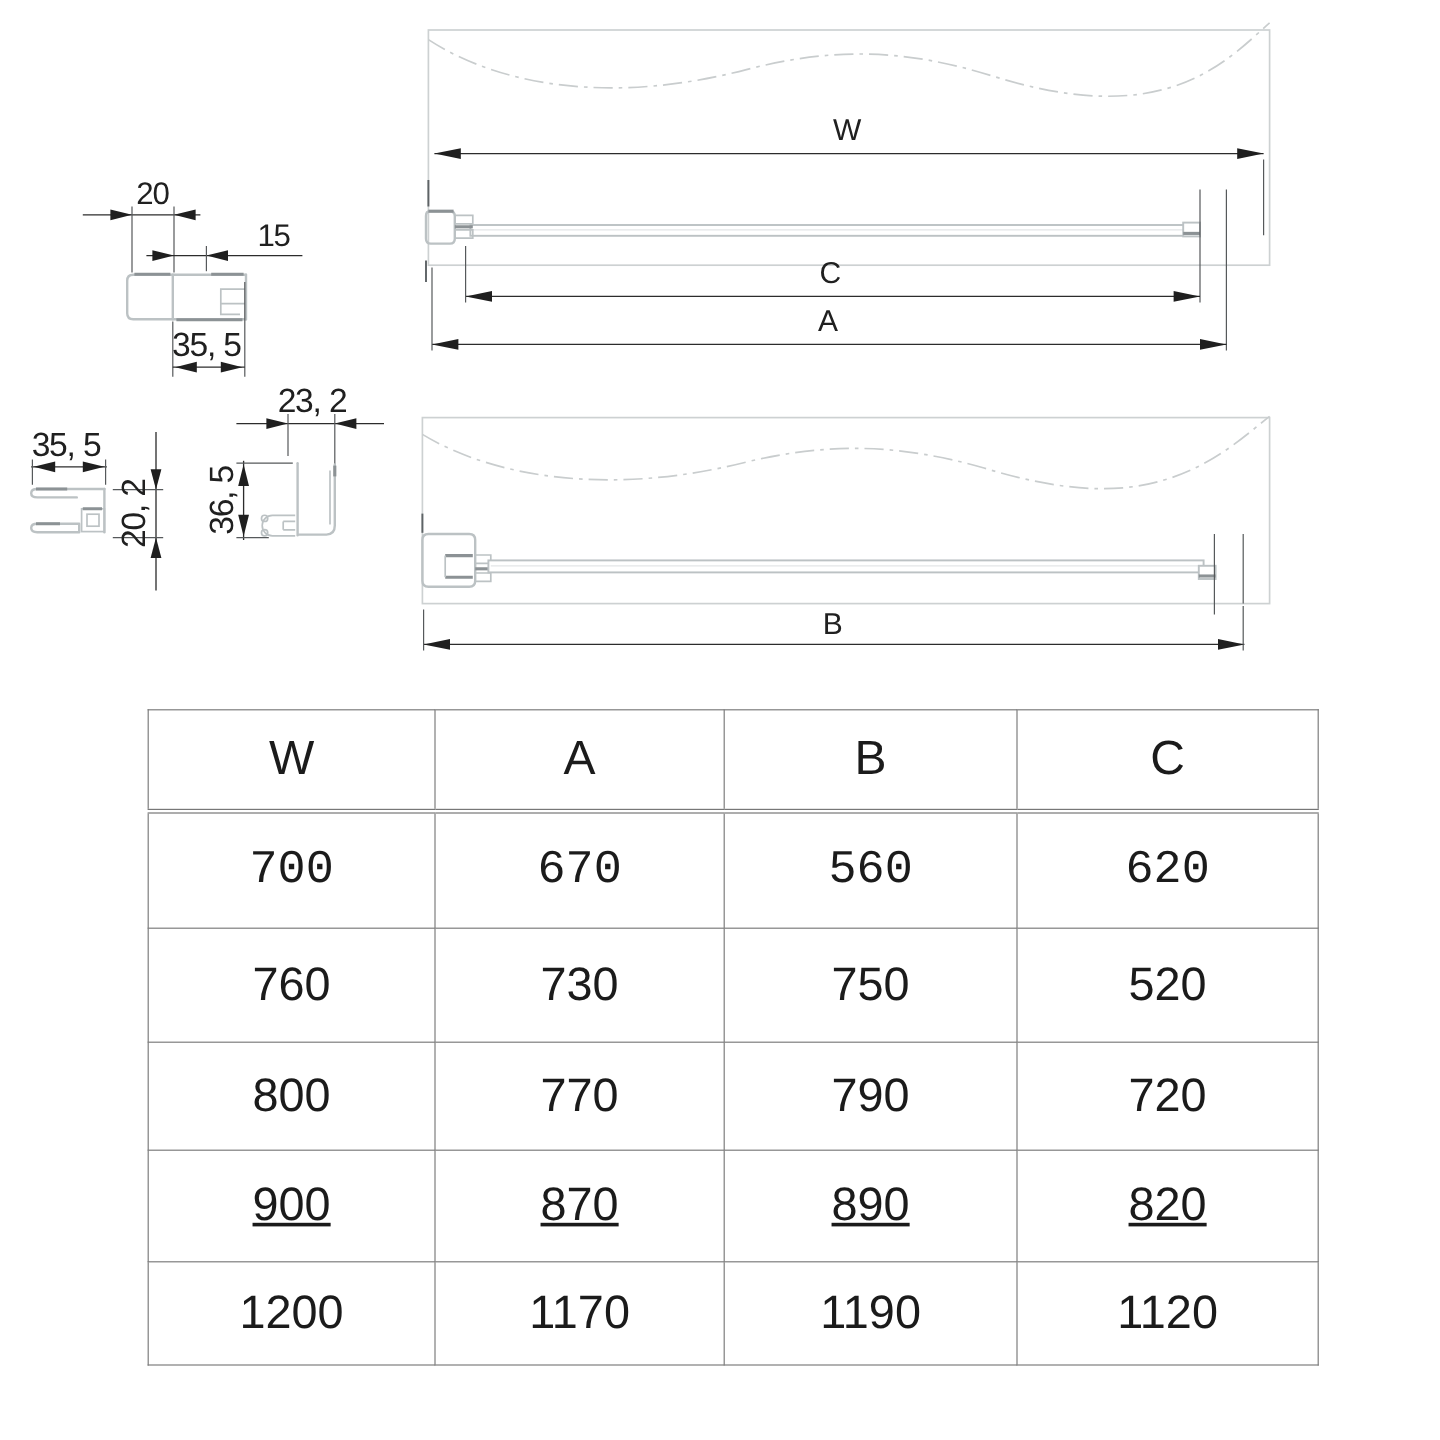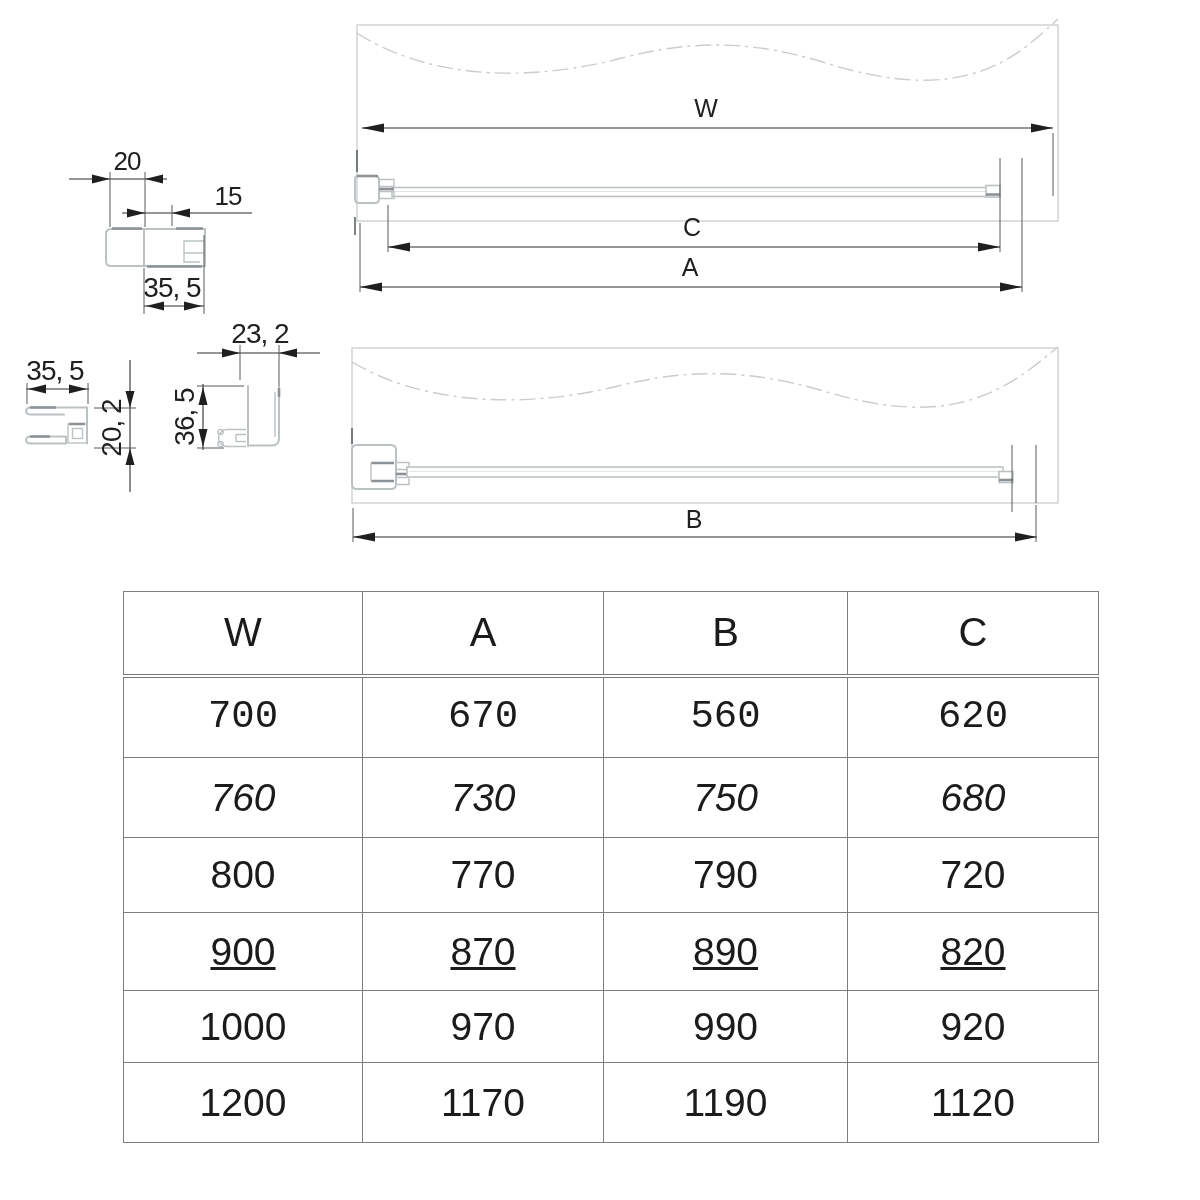--- a/index.html
+++ b/index.html
@@ -26,21 +26,21 @@
 
   
   table.size-table{position:absolute;left:123px;top:591px;width:975px;height:547px;
     border-collapse:collapse;table-layout:fixed;background:#fff;
     font-family:"Liberation Sans",sans-serif;font-size:39px;font-weight:400;color:#1b1b1b;}
   .size-table th,.size-table td{border:1px solid #7e7e7e;text-align:center;vertical-align:middle;
     padding:0;font-weight:400;}
   .size-table thead tr{height:84px;}
   .size-table thead th{border-bottom:4px double #777;font-size:40px;}
   .size-table tbody tr:nth-child(1){height:82px;font-family:Liberation Mono, monospace;}
-  .size-table tbody tr:nth-child(2){height:80px;font-style:italic;}
+  .size-table tbody tr:nth-child(2){height:80px;}
   .size-table tbody tr:nth-child(3){height:75px;}
   .size-table tbody tr:nth-child(4){height:78px;text-decoration:underline;}
   .size-table tbody tr:nth-child(5){height:72px;}
   .size-table tbody tr:nth-child(6){height:80px;}
 </style>
 </head>
 <body>
 
 <div class="stage">
 
@@ -210,41 +210,35 @@
     <tr>
       <td>700</td>
       <td>670</td>
       <td>560</td>
       <td>620</td>
     </tr>
     <tr>
       <td>760</td>
       <td>730</td>
       <td>750</td>
-      <td>680</td>
+      <td>520</td>
     </tr>
     <tr>
       <td>800</td>
       <td>770</td>
       <td>790</td>
       <td>720</td>
     </tr>
     <tr>
       <td>900</td>
       <td>870</td>
       <td>890</td>
       <td>820</td>
     </tr>
     <tr>
-      <td>1000</td>
-      <td>970</td>
-      <td>990</td>
-      <td>920</td>
-    </tr>
-    <tr>
       <td>1200</td>
       <td>1170</td>
       <td>1190</td>
       <td>1120</td>
     </tr>
   </tbody>
 </table>
 
 </div>
 

